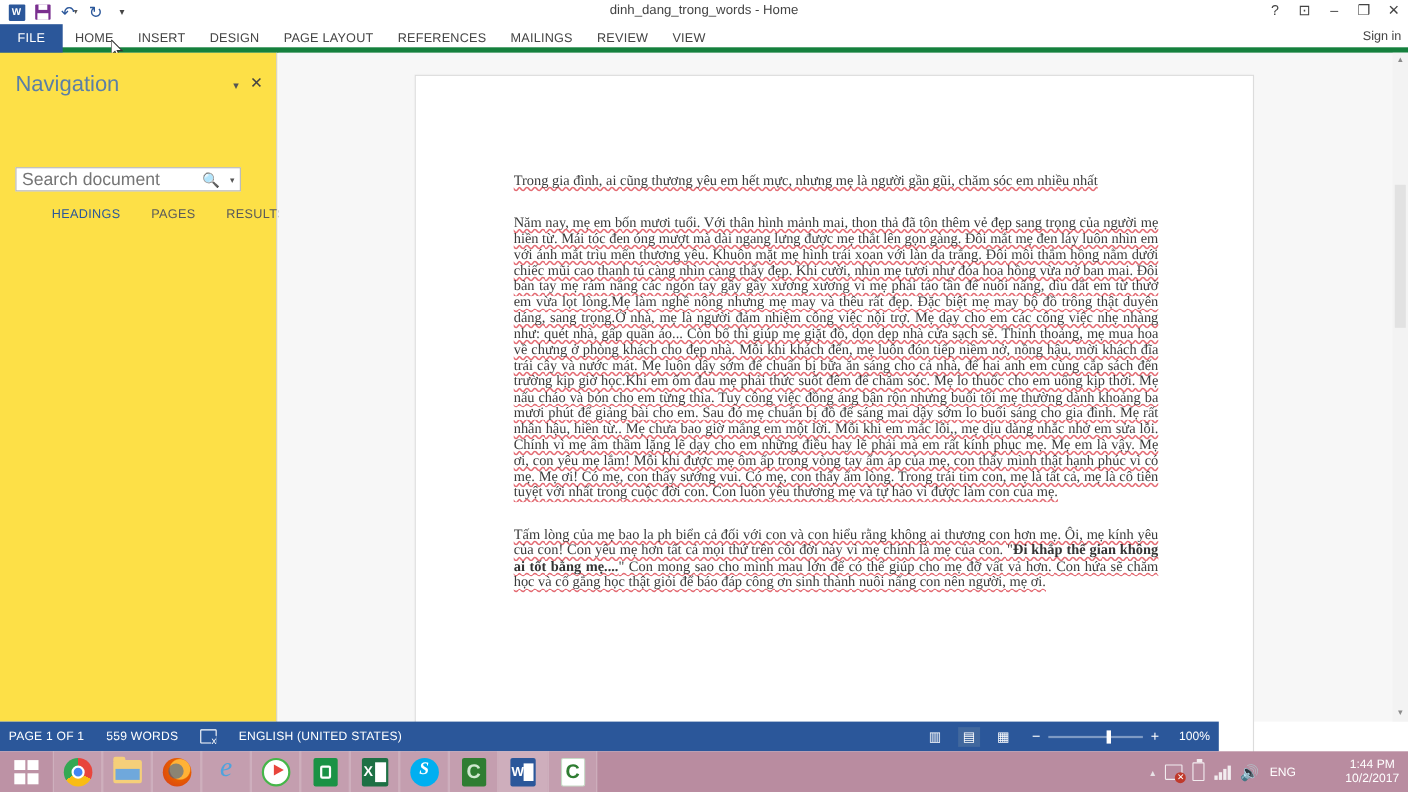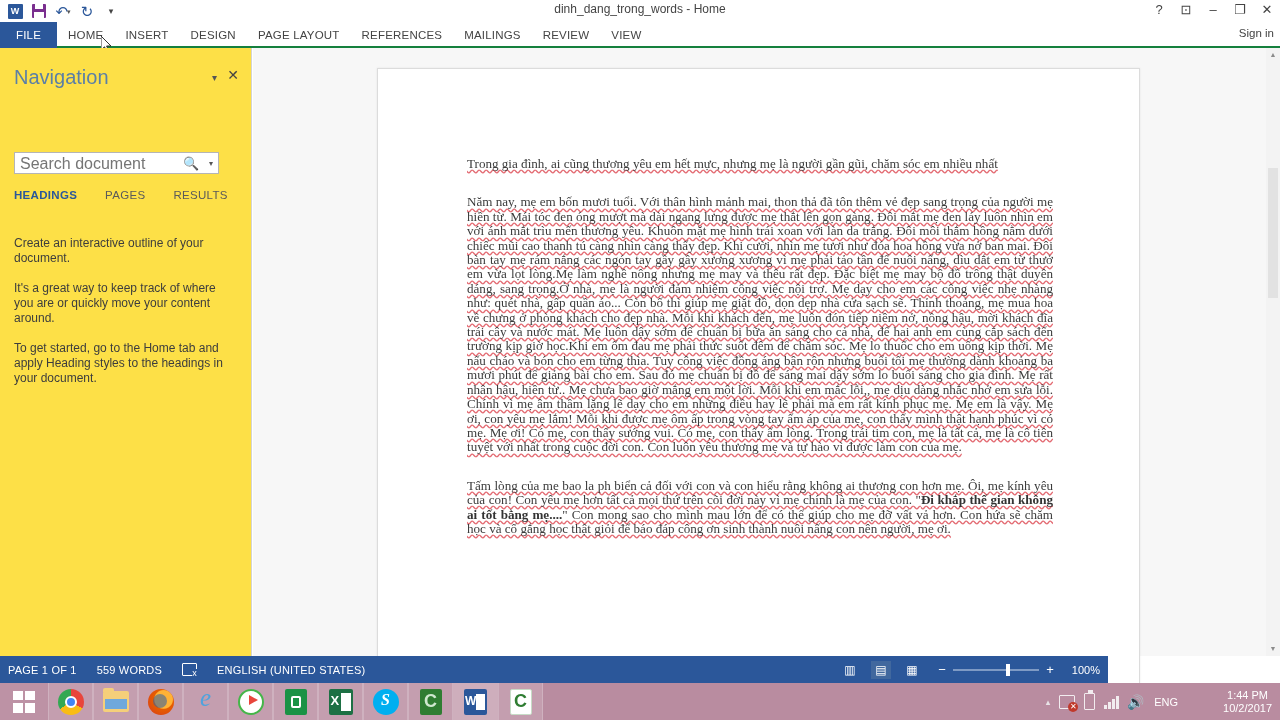--- a/index.html
+++ b/index.html
@@ -45,21 +45,21 @@
   .title-text {
     position: absolute; left: 0; top: 2px; width: 1280px; text-align: center;
     font-size: 12px; color: #444;
   }
   .win-ctrls { position: absolute; right: 4px; top: 2px; display: flex; align-items: center; gap: 9px; }
   .win-ctrls span { color: #444; font-size: 13px; width: 18px; text-align: center; display:inline-block; }
 
   
   .ribbon {
     position: absolute; top: 22px; left: 0; width: 1280px; height: 26px;
-    background: #ffffff; border-bottom: 2px solid #15803d;
+    background: #ffffff; border-bottom: 5px solid #15803d;
   }
   .tabstrip { position: absolute; left: 0; top: 0; display: flex; align-items: stretch; height: 26px; }
   .tab {
     display: flex; align-items: center; justify-content: center;
     font-size: 11.5px; color: #444; letter-spacing: .2px; padding: 0 11px; height: 26px;
   }
   .tab.file {
     background: #2b579a; color: #ffffff; padding: 0 16px; font-weight: normal;
   }
   .signin {
@@ -90,21 +90,21 @@
     position: absolute; left: 5px; top: 2px; width: 150px; height: 17px; border: 0; outline: none;
     font-size: 16px; color: #7c7c7c; font-family: "Liberation Sans", sans-serif; background: transparent;
   }
   .search-ico { position: absolute; right: 18px; top: 3px; color: #2b579a; font-size: 13px; }
   .search-caret { position: absolute; right: 5px; top: 6px; color: #555; font-size: 8px; }
   .nav-tabs { position: absolute; left: 12px; top: 141px; display: flex; align-items: center; gap: 0; }
   .nav-tab {
     font-size: 11.5px; color: #5a5a5a; padding: 0 14px; letter-spacing: .3px;
   }
   .nav-tab:first-child { padding-left: 2px; }
-  .nav-tab.active { color: #2b579a; font-weight: bold; }
+  .nav-tab.active { color: #2b579a; font-weight: normal; margin-left: 33px; }
   .nav-body { position: absolute; left: 14px; top: 188px; width: 222px; }
   .nav-body p { font-size: 12px; color: #3d3d3d; line-height: 15px; margin-bottom: 15px; }
 
   
   .docarea {
     position: absolute; left: 253px; top: 48px; width: 1027px; height: 608px;
     background: #f7f7f7;
   }
   .page {
     position: absolute; left: 124px; top: 20px; width: 763px; height: 640px;
@@ -292,25 +292,20 @@
       <span class="search-ico">🔍</span>
       <span class="search-caret">▾</span>
     </div>
 
     <div class="nav-tabs">
       <div class="nav-tab active">HEADINGS</div>
       <div class="nav-tab">PAGES</div>
       <div class="nav-tab">RESULTS</div>
     </div>
 
-    <div class="nav-body">
-      <p>Create an interactive outline of your document.</p>
-      <p>It's a great way to keep track of where you are or quickly move your content around.</p>
-      <p>To get started, go to the Home tab and apply Heading styles to the headings in your document.</p>
-    </div>
   </div>
 
   <div class="docarea">
     <div class="page">
       <div class="page-content">
         <div class="para">Trong gia đình, ai cũng thương yêu em hết mực, nhưng mẹ là người gần gũi, chăm sóc em nhiều nhất</div>
         <div class="para">Năm nay, mẹ em bốn mươi tuổi. Với thân hình mảnh mai, thon thả đã tôn thêm vẻ đẹp sang trọng của người mẹ hiền từ. Mái tóc đen óng mượt mà dài ngang lưng được mẹ thắt lên gọn gàng. Đôi mắt mẹ đen láy luôn nhìn em với ánh mắt trìu mến thương yêu. Khuôn mặt mẹ hình trái xoan với làn da trắng. Đôi môi thắm hồng nằm dưới chiếc mũi cao thanh tú càng nhìn càng thấy đẹp. Khi cười, nhìn mẹ tươi như đóa hoa hồng vừa nở ban mai. Đôi bàn tay mẹ rám nắng các ngón tay gầy gầy xương xương vì mẹ phải tảo tần để nuôi nấng, dìu dắt em từ thưở em vừa lọt lòng.Mẹ làm nghề nông nhưng mẹ may và thêu rất đẹp. Đặc biệt mẹ may bộ đồ trông thật duyên dáng, sang trọng.Ở nhà, mẹ là người đảm nhiệm công việc nội trợ. Mẹ dạy cho em các công việc nhẹ nhàng như: quét nhà, gấp quần áo... Còn bố thì giúp mẹ giặt đồ, dọn dẹp nhà cửa sạch sẽ. Thỉnh thoảng, mẹ mua hoa về chưng ở phòng khách cho đẹp nhà. Mỗi khi khách đến, mẹ luôn đón tiếp niềm nở, nồng hậu, mời khách đĩa trái cây và nước mát. Mẹ luôn dậy sớm để chuẩn bị bữa ăn sáng cho cả nhà, để hai anh em cùng cắp sách đến trường kịp giờ học.Khi em ốm đau mẹ phải thức suốt đêm để chăm sóc. Mẹ lo thuốc cho em uống kịp thời. Mẹ nấu cháo và bón cho em từng thìa. Tuy công việc đồng áng bận rộn nhưng buổi tối mẹ thường dành khoảng ba mươi phút để giảng bài cho em. Sau đó mẹ chuẩn bị đồ để sáng mai dậy sớm lo buổi sáng cho gia đình. Mẹ rất nhân hậu, hiền từ.. Mẹ chưa bao giờ mắng em một lời. Mỗi khi em mắc lỗi,, mẹ dịu dàng nhắc nhở em sửa lỗi. Chính vì mẹ âm thầm lặng lẽ dạy cho em những điều hay lẽ phải mà em rất kính phục mẹ. Mẹ em là vậy. Mẹ ơi, con yêu mẹ lắm! Mỗi khi được mẹ ôm ấp trong vòng tay ấm áp của mẹ, con thấy mình thật hạnh phúc vì có mẹ. Mẹ ơi! Có mẹ, con thấy sướng vui. Có mẹ, con thấy ấm lòng. Trong trái tim con, mẹ là tất cả, mẹ là cô tiên tuyệt với nhất trong cuộc đời con. Con luôn yêu thương mẹ và tự hào vì được làm con của mẹ.</div>
         <div class="para last"><span>Tấm lòng của mẹ bao la ph biển cả đối với con và con hiểu rằng không ai thương con hơn mẹ. Ôi, mẹ kính yêu của con! Con yêu mẹ hơn tất cả mọi thứ trên cõi đời này vì mẹ chính là mẹ của con. "</span><b>Đi khắp thế gian không ai tốt bằng mẹ....</b><span>" Con mong sao cho mình mau lớn để có thể giúp cho mẹ đỡ vất vả hơn. Con hứa sẽ chăm học và cố gắng học thật giỏi để báo đáp công ơn sinh thành nuôi nấng con nên người, mẹ ơi.</span></div>
       </div>
     </div>

